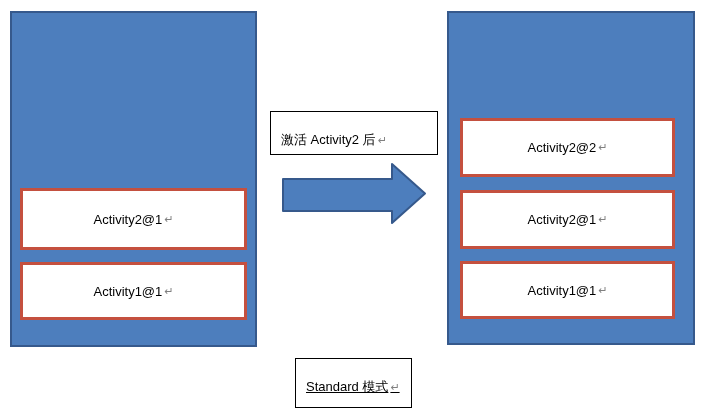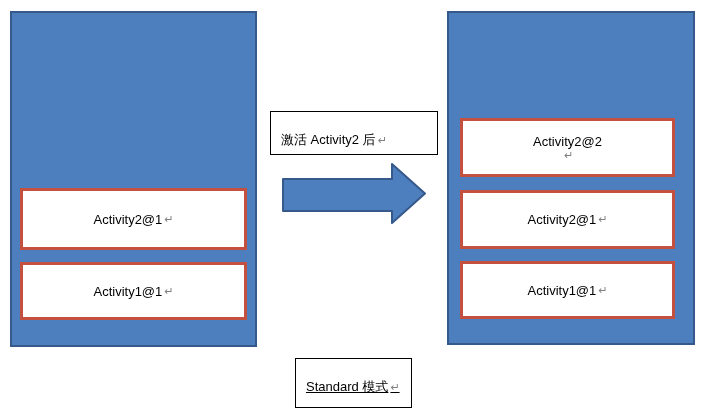--- a/index.html
+++ b/index.html
@@ -61,21 +61,21 @@
 
   <div class="activity" style="left:20px; top:188px; width:227px; height:62px;">
     <span>Activity2@1</span>
       <span class="ret">↵</span>
   </div>
   <div class="activity" style="left:20px; top:262px; width:227px; height:58px;">
     <span>Activity1@1</span>
       <span class="ret">↵</span>
   </div>
 
-  <div class="activity" style="left:460px; top:118px; width:215px; height:59px;flex-direction:column;">
+  <div class="activity" style="left:460px; top:118px; width:215px; height:59px;">
     <span>Activity2@2</span>
       <span class="ret">↵</span>
   </div>
   <div class="activity" style="left:460px; top:190px; width:215px; height:59px;">
     <span>Activity2@1</span>
       <span class="ret">↵</span>
   </div>
   <div class="activity" style="left:460px; top:261px; width:215px; height:58px;">
     <span>Activity1@1</span>
       <span class="ret">↵</span>

